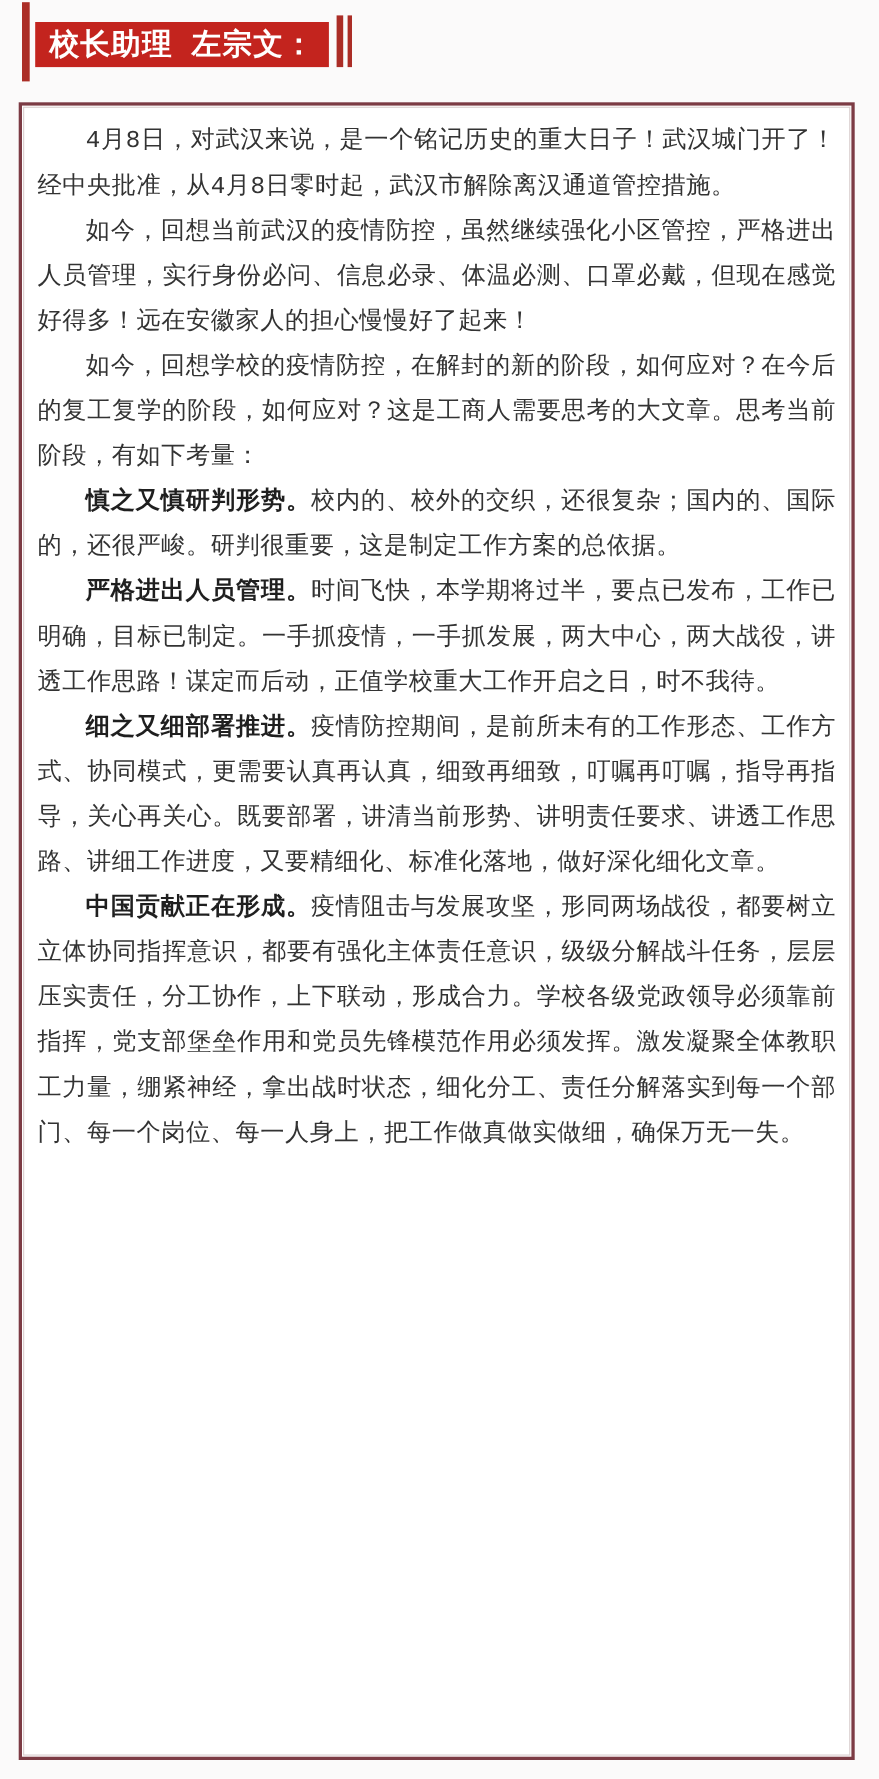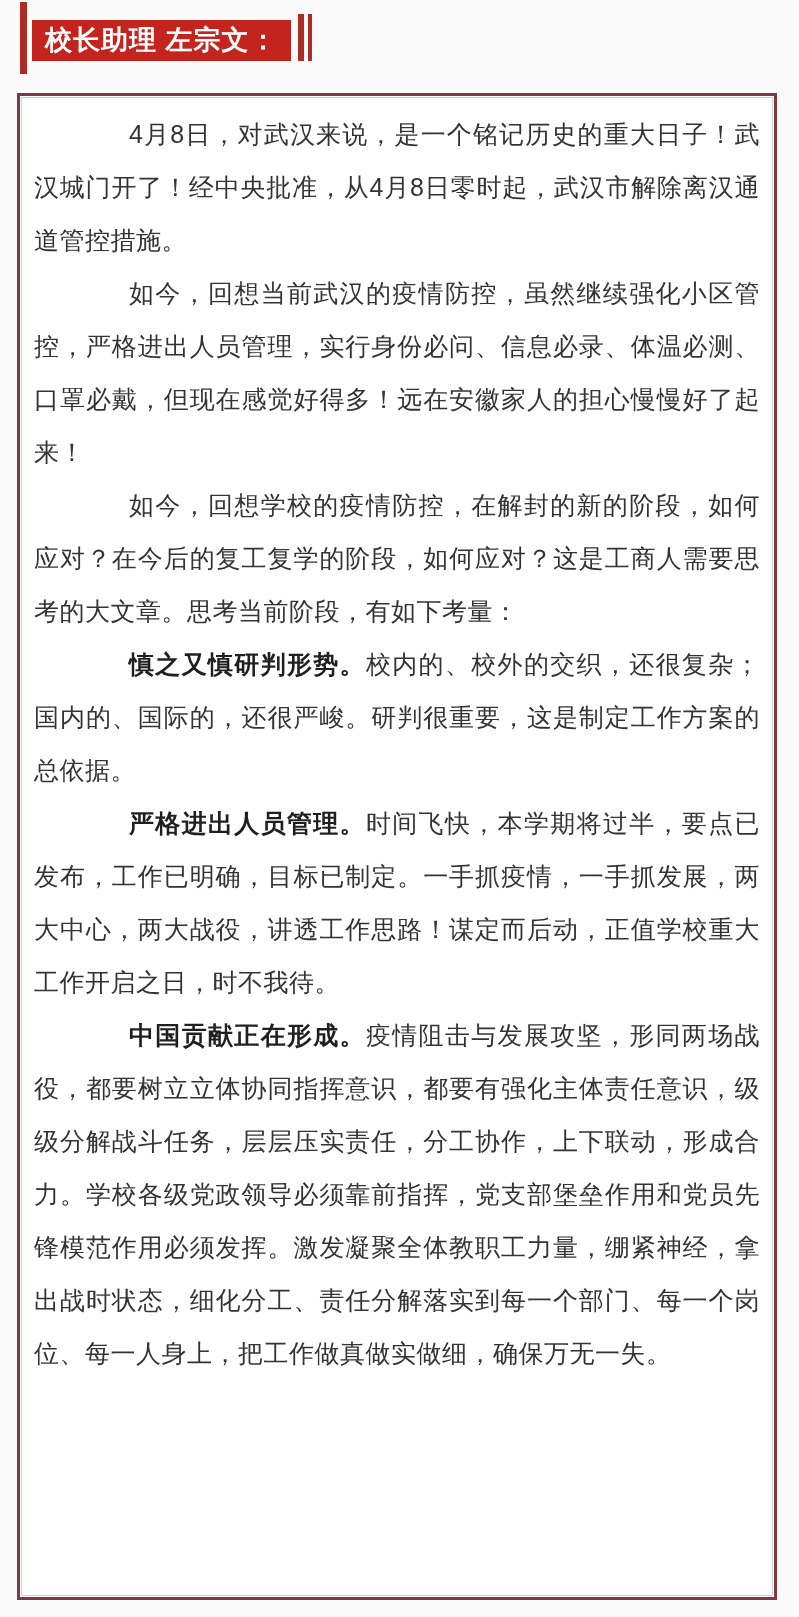--- a/index.html
+++ b/index.html
@@ -12,21 +12,21 @@
     --page_bg:#fbfafa;
   }
   *{margin:0;padding:0;box-sizing:border-box;}
   html,body{width:799px;}
   body{
     height:1617px;
     background:var(--page_bg);
     font-family:"Liberation Sans","DejaVu Sans",sans-serif;
     overflow:hidden;
   }
-  .page{position:relative;width:799px;height:1617px;}
+  .page{position:relative;width:799px;height:1617px;font-family:Liberation Mono, monospace;}
 
   
   .header{position:relative;height:79px;}
   .vbar{display:inline-block;background:var(--bar_red);}
   .vbar.tall{
     position:absolute;left:20px;top:2px;width:7px;height:72px;
   }
   .header-row{
     position:absolute;left:32px;top:14px;height:47px;
     display:flex;align-items:stretch;
@@ -53,32 +53,31 @@
     padding:12px 14px 28px 14px;
     overflow:hidden;
   }
   .article-box::before{
     content:"";
     position:absolute;inset:1px;
     border:1px solid var(--inner_line);
     pointer-events:none;
   }
   .para{
-    font-size:25px;
-    line-height:53px;
+    font-size:22px;
+    line-height:41px;
     color:var(--text_color);
     text-align:justify;
     text-justify:inter-character;
     text-indent:2em;
     letter-spacing:0.5px;
   }
   .para .lead{
     font-weight:700;
     color:var(--lead_color);
-    margin-left:45px;
   }
 </style>
 </head>
 <body>
 
 <div class="page">
 
   <header class="header">
     <span class="vbar tall"></span>
     <div class="header-row">
@@ -97,18 +96,19 @@
 
 
   <p class="para"><b class="lead"></b><span>如今，回想当前武汉的疫情防控，虽然继续强化小区管控，严格进出人员管理，实行身份必问、信息必录、体温必测、口罩必戴，但现在感觉好得多！远在安徽家人的担心慢慢好了起来！</span></p>
 
   <p class="para"><b class="lead"></b><span>如今，回想学校的疫情防控，在解封的新的阶段，如何应对？在今后的复工复学的阶段，如何应对？这是工商人需要思考的大文章。思考当前阶段，有如下考量：</span></p>
 
   <p class="para"><b class="lead">慎之又慎研判形势。</b><span>校内的、校外的交织，还很复杂；国内的、国际的，还很严峻。研判很重要，这是制定工作方案的总依据。</span></p>
 
   <p class="para"><b class="lead">严格进出人员管理。</b><span>时间飞快，本学期将过半，要点已发布，工作已明确，目标已制定。一手抓疫情，一手抓发展，两大中心，两大战役，讲透工作思路！谋定而后动，正值学校重大工作开启之日，时不我待。</span></p>
 
+  <p class="para"><b class="lead">细之又细部署推进。</b><span>疫情防控期间，是前所未有的工作形态、工作方式、协同模式，更需要认真再认真，细致再细致，叮嘱再叮嘱，指导再指导，关心再关心。既要部署，讲清当前形势、讲明责任要求、讲透工作思路、讲细工作进度，又要精细化、标准化落地，做好深化细化文章。</span></p>
 
   <p class="para"><b class="lead">中国贡献正在形成。</b><span>疫情阻击与发展攻坚，形同两场战役，都要树立立体协同指挥意识，都要有强化主体责任意识，级级分解战斗任务，层层压实责任，分工协作，上下联动，形成合力。学校各级党政领导必须靠前指挥，党支部堡垒作用和党员先锋模范作用必须发挥。激发凝聚全体教职工力量，绷紧神经，拿出战时状态，细化分工、责任分解落实到每一个部门、每一个岗位、每一人身上，把工作做真做实做细，确保万无一失。</span></p>
 </div>
   </main>
 
 </div>
 
 </body></html>

